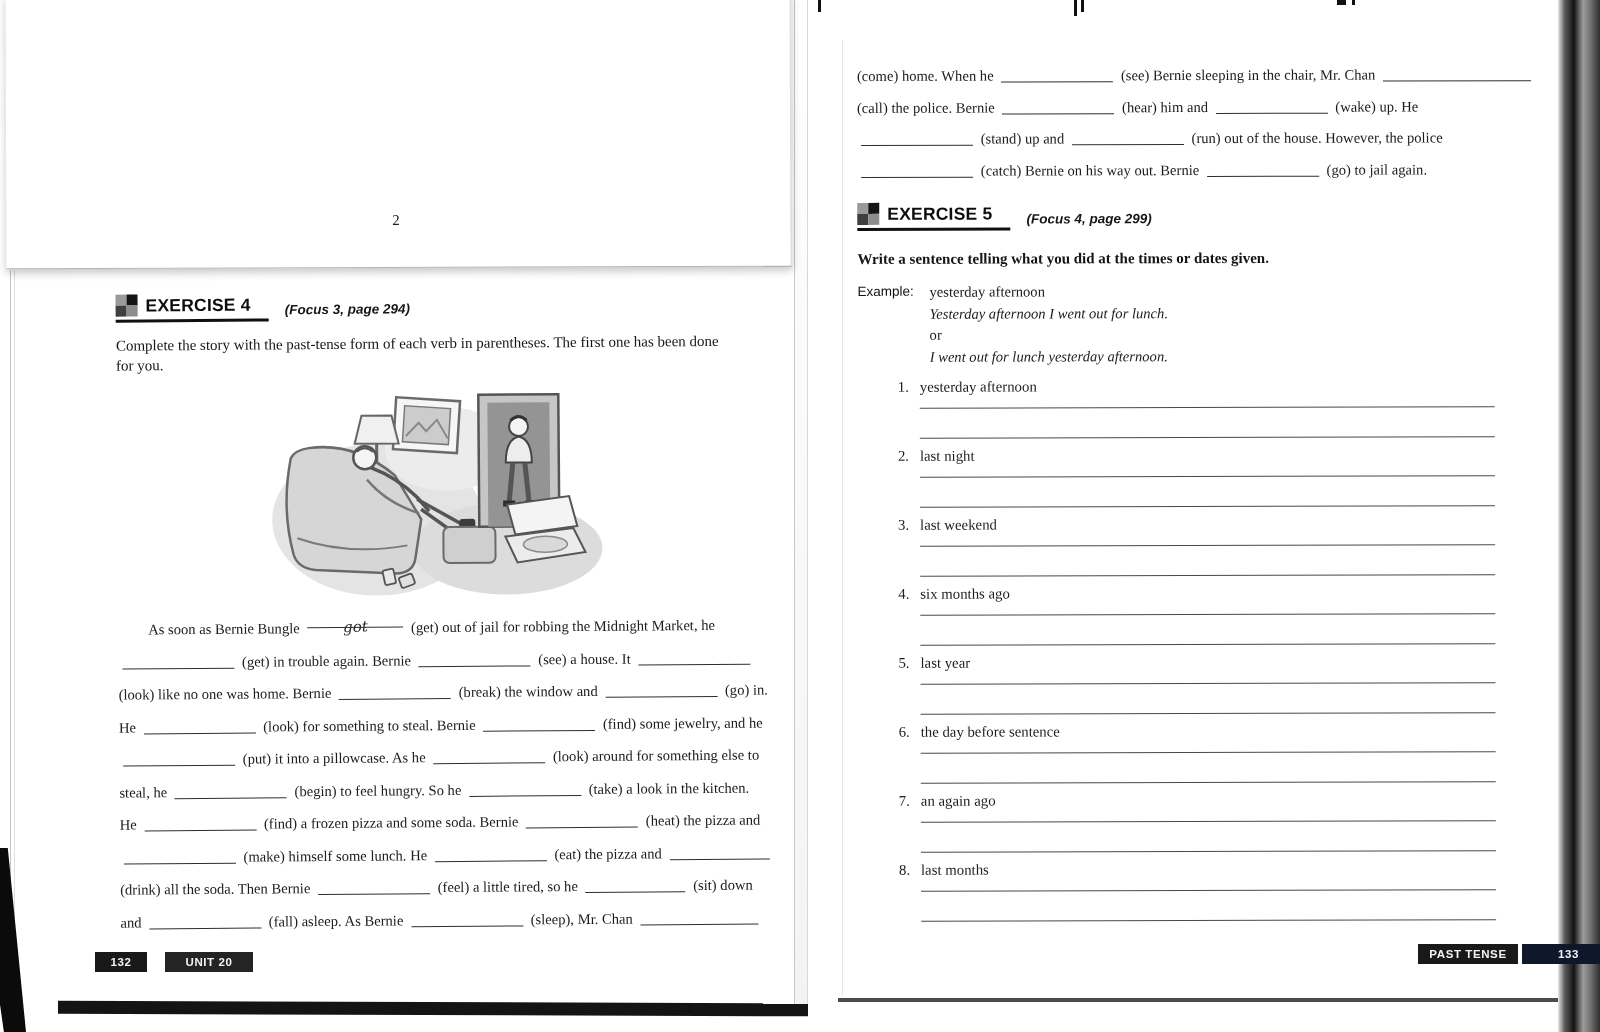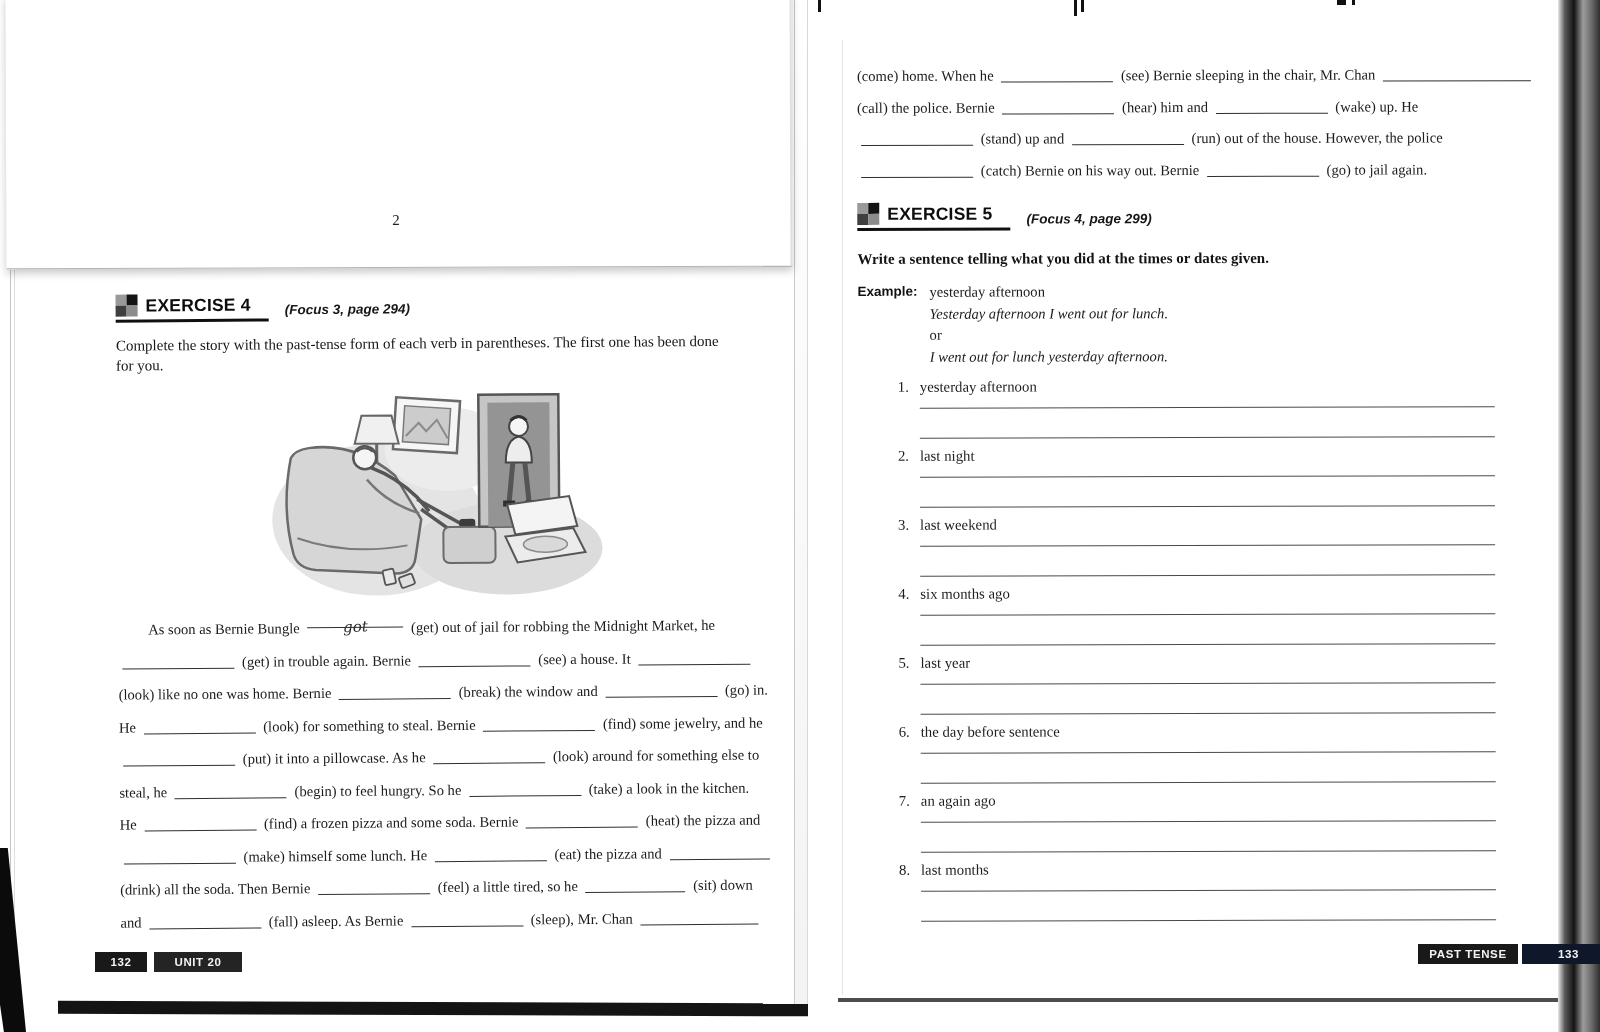--- a/index.html
+++ b/index.html
@@ -47,35 +47,35 @@
   #illo { margin:14px 0 0 150px; }
   .story { margin-top:8px; }
   .story-line { white-space:nowrap; height:32.5px; line-height:32.5px; font-size:14.6px; color:#1c1c1c; }
   #left-story .story-line:first-child { padding-left:30px; }
   .blank { display:inline-block; width:112px; height:14px; border-bottom:1.2px solid #2f2f2f;
     vertical-align:-2px; margin:0 4px; }
   .blank.answered { width:96px; text-align:center; position:relative; }
   .handwriting { font-family:"DejaVu Serif", serif; font-style:italic; font-size:15px; color:#2b2b2b;
     position:relative; top:-3px; display:inline-block; transform:rotate(-2deg); }
 
-  .footer { position:absolute; display:flex; gap:7px; }
+  .footer { position:absolute; display:flex; gap:18px; }
   #left-footer { left:95px; top:952px; }
   #right-footer { left:1418px; top:944px; gap:4px; }
   .badge { font-family:"Liberation Sans", sans-serif; font-weight:bold; font-size:11.5px;
     color:#f3f3f3; background:#191919; text-align:center; letter-spacing:.6px; padding:4px 0; }
   #badge-pageL { width:52px; } #badge-unit { width:88px; background:#242424; }
   #badge-section { width:100px; } #badge-pageR { width:93px; background:#0f172a; }
 
   
   #right-content { position:absolute; left:858px; top:60px; width:710px; transform:rotate(-0.15deg); }
   #right-story .story-line { height:31.5px; line-height:31.5px; }
   #right-content .ex-header { margin-top:16px; }
   #right-instructions { margin-top:20px; font-size:15px; font-weight:bold; color:#141414; }
   .example { display:flex; gap:14px; margin-top:14px; font-size:14.6px; }
-  .example-label { font-family:"Liberation Sans", sans-serif; font-weight:bold; font-size:13.5px;
+  .example-label { font-family:"Liberation Sans", sans-serif; font-weight:normal; font-size:13.5px;
     width:58px; flex:none; padding-top:2px; color:#111; }
   .example-body div { line-height:21.5px; }
   .ex-sentence { font-style:italic; }
   .ex5-items { margin-top:10px; padding-left:40px; }
   .ex5-item { margin-bottom:8px; }
   .ex5-label { font-size:14.8px; height:18px; line-height:18px; }
   .ex5-num { display:inline-block; width:22px; }
   .ex5-rule { width:575px; margin-left:22px; border-bottom:1px solid #4a4a4a; height:0; margin-top:12px; }
   .ex5-rule + .ex5-rule { margin-top:29px; }
 </style>

